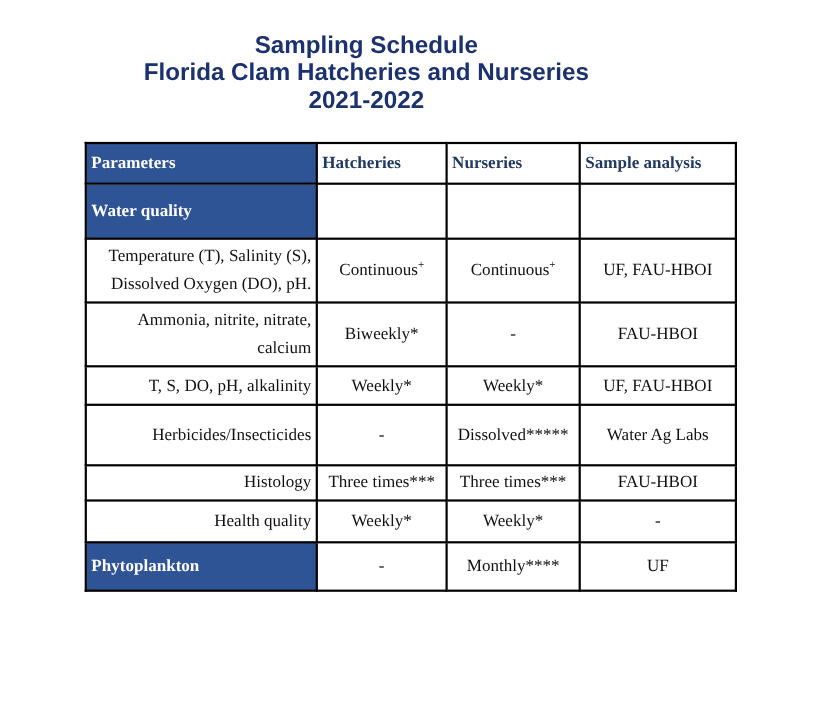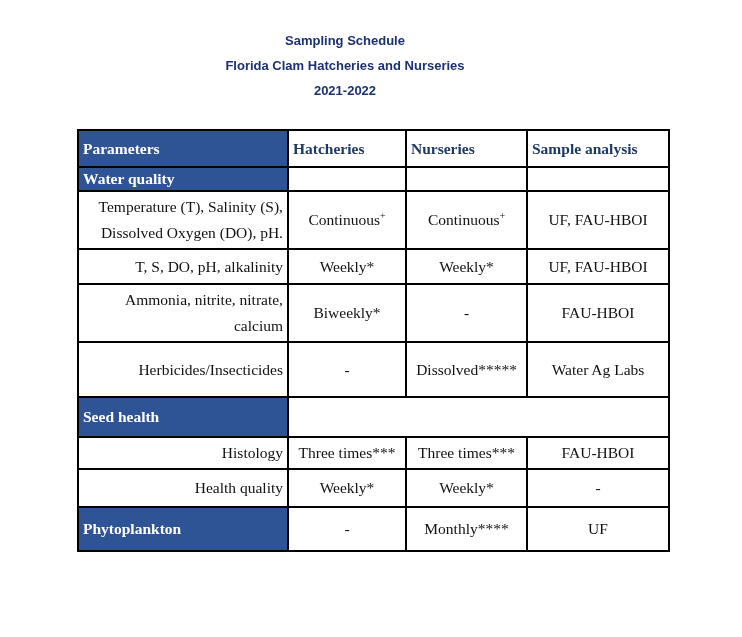--- a/index.html
+++ b/index.html
@@ -11,26 +11,26 @@
     position: relative;
     width: 742px;
     height: 637px;
     font-family: "Liberation Serif", serif;
     color: #111111;
     overflow: hidden;
   }
   .title-block {
     position: absolute;
     top: 28px;
-    left: 12px;
+    left: 0;
     width: 666px;
     text-align: center;
     font-family: "Liberation Sans", sans-serif;
     font-weight: bold;
-    font-size: 13px;
+    font-size: 22px;
     line-height: 25px;
     color: #1B3170;
   }
   table.sched {
     position: absolute;
     left: 77px;
     top: 129px;
     width: 591px;
     border-collapse: collapse;
     table-layout: fixed;
@@ -86,61 +86,57 @@
   </colgroup>
 
   <tbody>
       <tr style="height:37px">
     <td class="cat">Parameters</td>
     <td class="head">Hatcheries</td>
     <td class="head">Nurseries</td>
     <td class="head">Sample analysis</td>
   </tr>
 
-  <tr style="height:24px">
+  <tr style="height:50px">
     <td class="cat">Water quality</td>
     <td class="val"></td>
     <td class="val"></td>
     <td class="val"></td>
   </tr>
 
   <tr style="height:53px">
     <td class="item">Temperature (T), Salinity (S), Dissolved Oxygen (DO), pH.</td>
     <td class="val"><span>Continuous</span><sup>+</sup></td>
     <td class="val"><span>Continuous</span><sup>+</sup></td>
     <td class="val">UF, FAU-HBOI</td>
   </tr>
 
+  <tr style="height:52px">
+    <td class="item">Ammonia, nitrite, nitrate, calcium</td>
+    <td class="val">Biweekly*</td>
+    <td class="val">-</td>
+    <td class="val">FAU-HBOI</td>
+  </tr>
+
   <tr style="height:35px">
     <td class="item">T, S, DO, pH, alkalinity</td>
     <td class="val">Weekly*</td>
     <td class="val">Weekly*</td>
     <td class="val">UF, FAU-HBOI</td>
-  </tr>
-
-  <tr style="height:52px">
-    <td class="item">Ammonia, nitrite, nitrate, calcium</td>
-    <td class="val">Biweekly*</td>
-    <td class="val">-</td>
-    <td class="val">FAU-HBOI</td>
   </tr>
 
 
   <tr style="height:55px">
     <td class="item">Herbicides/Insecticides</td>
     <td class="val">-</td>
     <td class="val">Dissolved*****</td>
     <td class="val">Water Ag Labs</td>
   </tr>
 
 
-  <tr style="height:40px">
-    <td class="cat">Seed health</td>
-    <td class="val" colspan="3"></td>
-  </tr>
 
   <tr style="height:32px">
     <td class="item">Histology</td>
     <td class="val">Three times***</td>
     <td class="val">Three times***</td>
     <td class="val">FAU-HBOI</td>
   </tr>
 
   <tr style="height:38px">
     <td class="item">Health quality</td>

